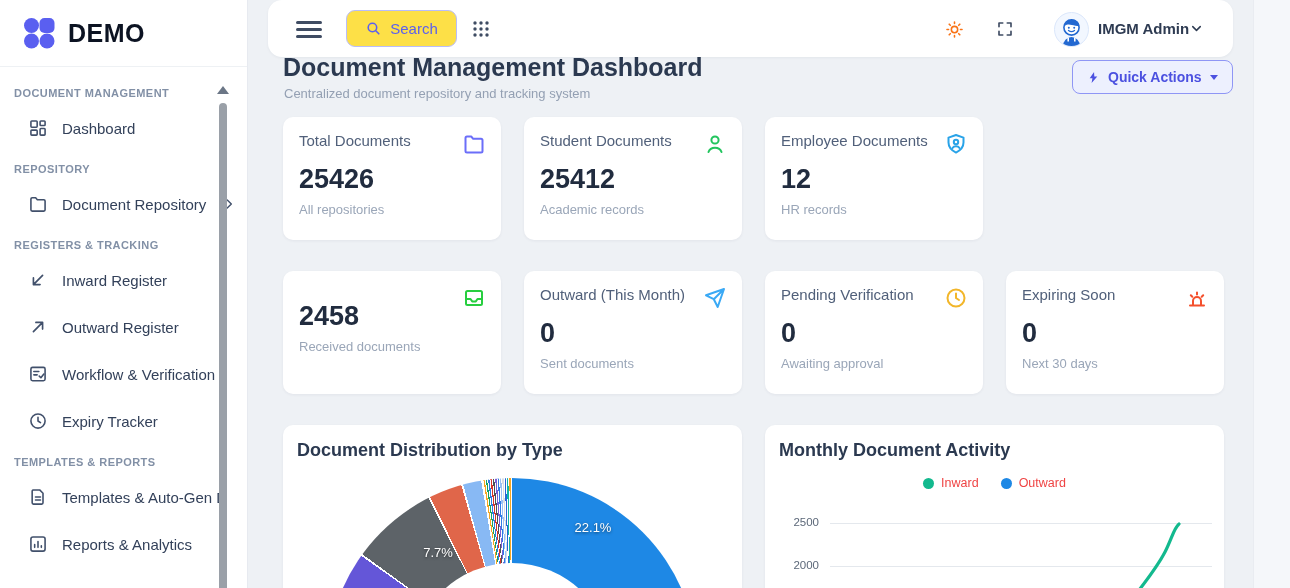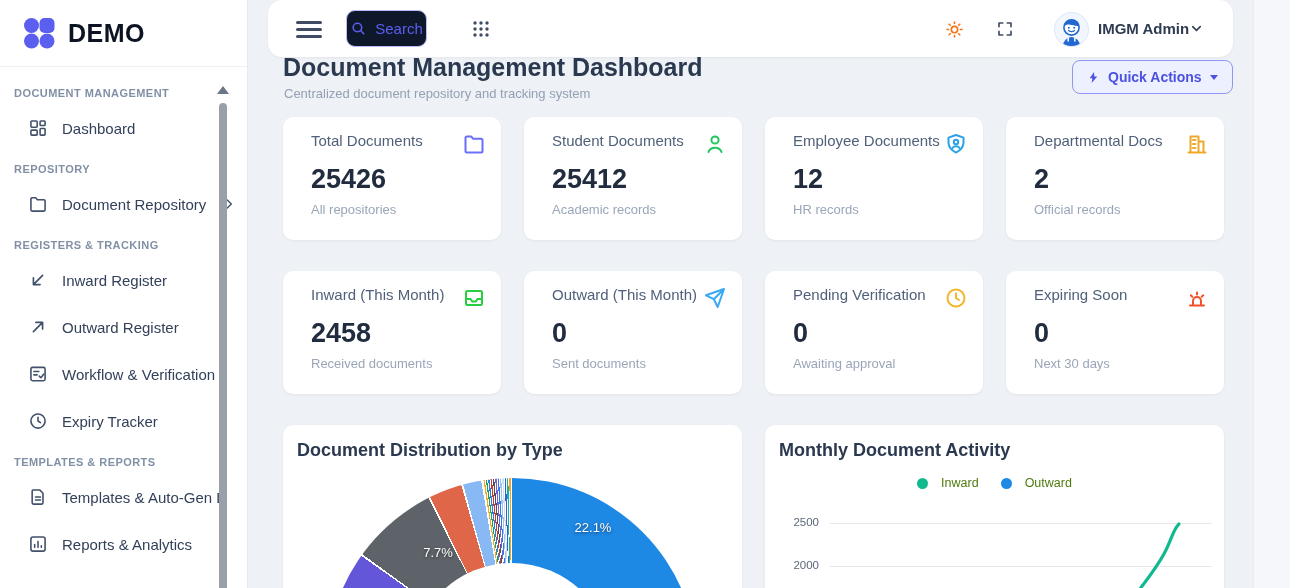--- a/index.html
+++ b/index.html
@@ -18,56 +18,56 @@
   .nav-icon{width:20px;height:20px;flex:0 0 auto;display:flex;}
   .chev{margin-left:2px;display:flex;}
   
   .sb-arrow{position:absolute;left:217px;top:86px;width:0;height:0;border-left:6px solid transparent;border-right:6px solid transparent;border-bottom:8px solid #6b7686;}
   .sb-thumb{position:absolute;left:219px;top:103px;width:8px;height:500px;background:#9aa0a8;border-radius:5px;}
 
   
   .topbar{position:absolute;left:268px;top:0;width:965px;height:57px;background:#fff;border-radius:14px;box-shadow:0 1px 3px rgba(20,30,50,.05);z-index:5;}
   .hamburger{position:absolute;left:28px;top:21px;width:26px;cursor:pointer;}
   .hamburger div{height:3px;background:#3f4c63;border-radius:2px;margin-bottom:4px;}
-  .search-btn{position:absolute;left:78px;top:10px;width:81px;height:37px;border:1.5px solid #b9bdfa;border-radius:9px;background:#0f172a;display:flex;align-items:center;justify-content:center;gap:8px;cursor:pointer;box-sizing:border-box;}
+  .search-btn{position:absolute;left:78px;top:10px;width:111px;height:37px;border:1.5px solid #b9bdfa;border-radius:9px;background:#fde047;display:flex;align-items:center;justify-content:center;gap:8px;cursor:pointer;box-sizing:border-box;}
   .search-btn span{font-size:15px;color:#5a5ff0;}
   .grid-icon{position:absolute;left:204px;top:20px;cursor:pointer;display:flex;}
   .sun-icon{position:absolute;left:677px;top:20px;cursor:pointer;display:flex;}
   .fs-icon{position:absolute;left:728px;top:20px;cursor:pointer;display:flex;}
   .avatar{position:absolute;left:786px;top:12px;width:33px;height:33px;border-radius:50%;background:#f2f7ff;border:1px solid #dbe7fb;overflow:hidden;cursor:pointer;}
   .user-name{position:absolute;left:830px;top:0;height:57px;display:flex;align-items:center;font-size:15px;font-weight:700;color:#2e3b52;cursor:pointer;}
   .caret-down{position:absolute;left:921px;top:21px;display:flex;cursor:pointer;}
 
   
   .page-title{position:absolute;left:283px;top:53px;font-size:25px;font-weight:800;color:#2b3950;z-index:1;}
   .page-sub{position:absolute;left:284px;top:86px;font-size:13px;color:#94a0b3;z-index:1;}
   .qa-btn{position:absolute;left:1072px;top:60px;height:34px;padding:0 14px;background:#edf0fe;border:1px solid #8f96f5;border-radius:8px;display:flex;align-items:center;gap:8px;font-size:14px;font-weight:700;color:#4c51e0;cursor:pointer;box-sizing:border-box;z-index:2;}
   .qa-caret{width:0;height:0;border-left:4px solid transparent;border-right:4px solid transparent;border-top:5px solid #4c51e0;}
 
   
   .stats-row{position:absolute;left:283px;width:941px;display:grid;grid-template-columns:repeat(4,1fr);gap:23px;}
   .row1{top:117px;} .row2{top:271px;}
-  .card{position:relative;background:#fff;border-radius:10px;height:123px;box-shadow:0 1px 3px rgba(30,40,60,.06);padding:15px 28px;box-sizing:border-box;}
+  .card{position:relative;background:#fff;border-radius:10px;height:123px;box-shadow:0 1px 3px rgba(30,40,60,.06);padding:15px 16px;box-sizing:border-box;}
   .card-label{font-size:15px;color:#51607a;}
   .card-value{font-size:27px;font-weight:800;color:#212c3f;margin-top:15px;}
   .card-sub{font-size:13px;color:#9aa6b8;margin-top:7px;}
   .card-ico{position:absolute;right:15px;top:15px;display:flex;}
 
   
   .chart-card{position:absolute;top:425px;width:459px;height:260px;background:#fff;border-radius:10px;box-shadow:0 1px 3px rgba(30,40,60,.06);overflow:hidden;}
   .chart-card.left{left:283px;} .chart-card.right{left:765px;}
   .chart-title{position:absolute;left:14px;top:15px;font-size:18px;font-weight:800;color:#2b3950;text-align:right;}
   
   .donut{position:absolute;left:44px;top:53px;width:370px;height:370px;border-radius:50%;}
   .donut::after{content:"";position:absolute;left:85px;top:85px;width:200px;height:200px;border-radius:50%;background:#fff;}
   .donut-label{position:absolute;transform:translate(-50%,-50%);font-size:13px;font-weight:400;color:#fff;text-shadow:0 1px 3px rgba(0,0,0,.55);z-index:2;padding-left:36px;}
   .dl-big{left:248px;top:49px;} .dl-small{left:93px;top:74px;}
   
   .legend{position:absolute;left:0;top:51px;width:100%;display:flex;justify-content:center;gap:22px;}
-  .legend-item{display:flex;align-items:center;gap:13px;font-size:12.5px;color:#4d7c0f;}
+  .legend-item{display:flex;align-items:center;gap:7px;font-size:12.5px;color:#ef4444;}
   .dot{width:11px;height:11px;border-radius:50%;}
   .dot-inward{background:#13b98e;} .dot-outward{background:#1e88e5;}
   .ytick{position:absolute;left:18px;width:36px;text-align:right;font-size:11.5px;color:#5c6879;}
   .yt1{top:91px;} .yt2{top:134px;}
   .gridline{position:absolute;left:65px;width:382px;height:1px;background:#e4e8ed;}
   .gl1{top:98px;} .gl2{top:141px;}
   .line-svg{position:absolute;left:0;top:0;}
 
   
   .right-strip{position:absolute;left:1253px;top:0;width:37px;height:588px;background:#f5f7fa;border-left:1px solid #e9ecf1;}
@@ -277,36 +277,24 @@
       <div class="card-value">12</div>
       <div class="card-sub">HR records</div>
       <span class="card-ico">
         <svg viewBox="0 0 24 24" width="24" height="24" fill="none" stroke="#29a3e8" stroke-width="2" stroke-linecap="round" stroke-linejoin="round">
           <path d="M12 3l7.5 2.6v5c0 4.8-3.4 8-7.5 10-4.1-2-7.5-5.2-7.5-10v-5z"></path>
           <circle cx="12" cy="10" r="2.2"></circle>
             <path d="M8.5 16a4 3.4 0 0 1 7 0"></path>
         </svg>
       </span>
     </div>
-    <div class="card">
-      <div class="card-label">Departmental Docs</div>
-      <div class="card-value">2</div>
-      <div class="card-sub">Official records</div>
-      <span class="card-ico">
-        <svg viewBox="0 0 24 24" width="24" height="24" fill="none" stroke="#f0a929" stroke-width="2" stroke-linecap="round" stroke-linejoin="round">
-          <path d="M3.5 20.5h17M5.5 20.5V4.5h8v16M13.5 9.5h5v11"></path>
-            <path d="M8 8h2.5M8 12h2.5M8 16h2.5"></path>
-        </svg>
-      </span>
-    </div>
   </div>
 
   <div class="stats-row row2">
     <div class="card">
-      <div class="card-label">Inward (This Month)</div>
       <div class="card-value">2458</div>
       <div class="card-sub">Received documents</div>
       <span class="card-ico">
         <svg viewBox="0 0 24 24" width="24" height="24" fill="none" stroke="#27ce3f" stroke-width="2" stroke-linejoin="round">
           <rect x="4" y="5" width="16" height="14" rx="1.5"></rect>
             <path d="M4 13h4.5l1.7 2.4h3.6l1.7-2.4H20"></path>
         </svg>
       </span>
     </div>
     <div class="card">

